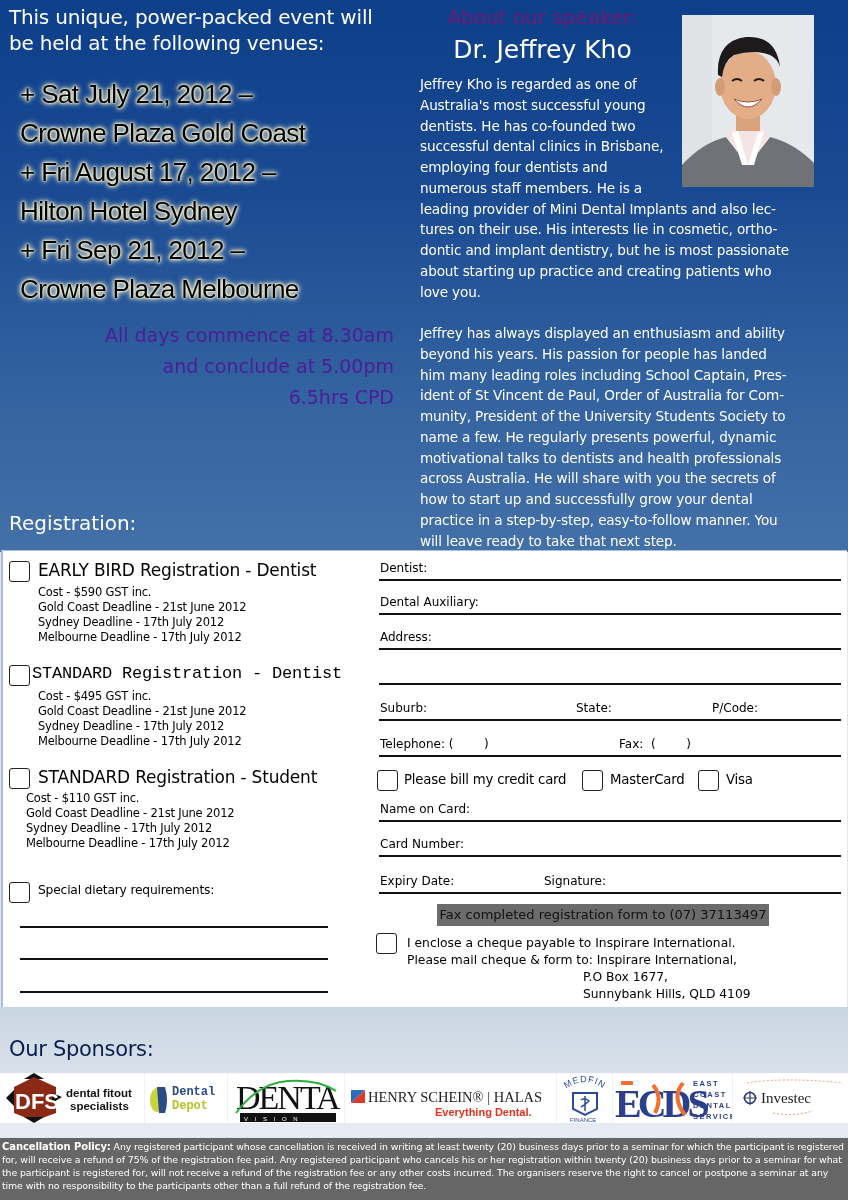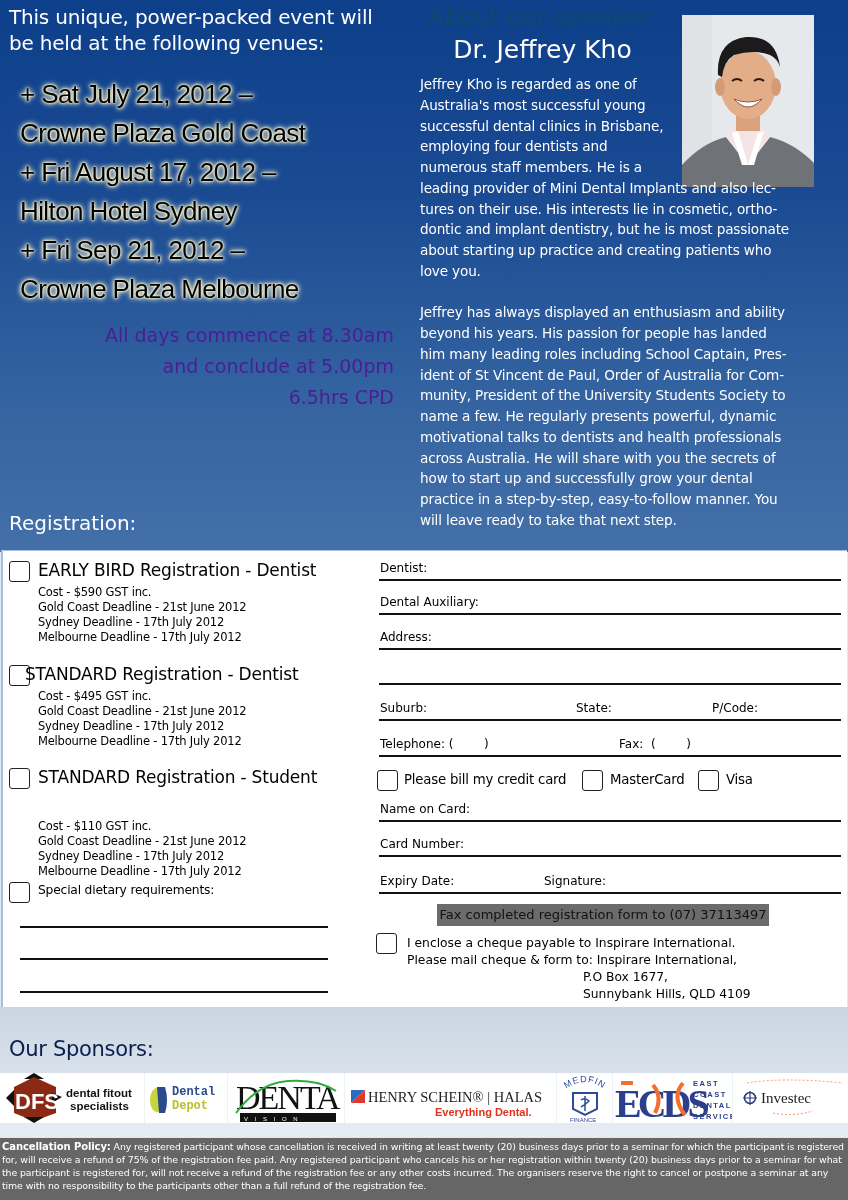--- a/index.html
+++ b/index.html
@@ -24,21 +24,21 @@
     text-shadow: 0 0 2px #fffbe0, 0 0 3px #fffbe0, 0 0 5px #fff6c8, 0 0 6px #fff6c8;
     font-family: "Liberation Sans", sans-serif;
   }
   .venues div { white-space: nowrap; }
   .times {
     left: 14px; top: 320px; width: 380px;
     color: #4c1d95; font-size: 19px; line-height: 31px; text-align: right;
   }
   .speaker-heading {
     left: 420px; top: 4px; width: 245px; text-align: center;
-    color: #0c4a6e; font-size: 24px; line-height: 26px;
+    color: #701a75; font-size: 20px; line-height: 26px;
   }
   .speaker-name {
     left: 420px; top: 34px; width: 245px; text-align: center;
     color: #fff; font-size: 25px; line-height: 32px;
   }
   .photo {
     left: 682px; top: 15px; width: 132px; height: 172px;
     overflow: hidden; background: #e8ebee;
   }
   .bio {
@@ -145,20 +145,21 @@
     <path d="M72 66 Q77 62 82 66" stroke="#2a1c14" stroke-width="2" fill="none"></path>
 
     <path d="M52 84 Q66 100 80 84 Q66 90 52 84 Z" fill="#fff" stroke="#9a5040" stroke-width="1"></path>
   </svg>
 </div>
 
 <div class="abs bio">
   <div class="first">
     <div>Jeffrey Kho is regarded as one of</div>
     <div>Australia's most successful young</div>
+    <div>dentists. He has co-founded two</div>
     <div>successful dental clinics in Brisbane,</div>
     <div>employing four dentists and</div>
     <div>numerous staff members. He is a</div>
     <div>leading provider of Mini Dental Implants and also lec-</div>
     <div>tures on their use. His interests lie in cosmetic, ortho-</div>
     <div>dontic and implant dentistry, but he is most passionate</div>
     <div>about starting up practice and creating patients who</div>
     <div>love you.</div>
   </div>
   <div class="gap"></div>
@@ -184,31 +185,31 @@
 <div class="cb" style="left:9px; top:561px;"></div>
 <div class="opt-title" style="left:38px; top:560px;">EARLY BIRD Registration - Dentist</div>
 <div class="opt-lines" style="left:38px; top:585px;">
   <div>Cost - $590 GST inc.</div>
   <div>Gold Coast Deadline - 21st June 2012</div>
   <div>Sydney Deadline - 17th July 2012</div>
   <div>Melbourne Deadline - 17th July 2012</div>
 </div>
 
 <div class="cb" style="left:9px; top:665px;"></div>
-<div class="opt-title" style="left:25px; top:664px;">STANDARD Registration - Dentist</div>
+<div class="opt-title" style="left:32px; top:664px;font-family:Liberation Mono, monospace;">STANDARD Registration - Dentist</div>
 <div class="opt-lines" style="left:38px; top:689px;">
   <div>Cost - $495 GST inc.</div>
   <div>Gold Coast Deadline - 21st June 2012</div>
   <div>Sydney Deadline - 17th July 2012</div>
   <div>Melbourne Deadline - 17th July 2012</div>
 </div>
 
 <div class="cb" style="left:9px; top:768px;"></div>
 <div class="opt-title" style="left:38px; top:767px;">STANDARD Registration - Student</div>
-<div class="opt-lines" style="left:38px; top:791px;margin-top:28px;">
+<div class="opt-lines" style="left:26px; top:791px;">
   <div>Cost - $110 GST inc.</div>
   <div>Gold Coast Deadline - 21st June 2012</div>
   <div>Sydney Deadline - 17th July 2012</div>
   <div>Melbourne Deadline - 17th July 2012</div>
 </div>
 
 <div class="cb" style="left:9px; top:882px;"></div>
 <div class="opt-lines" style="left:38px; top:883px; font-size:12.3px;">Special dietary requirements:</div>
 <div class="blank-line" style="top:926px;"></div>
 <div class="blank-line" style="top:958px;"></div>

